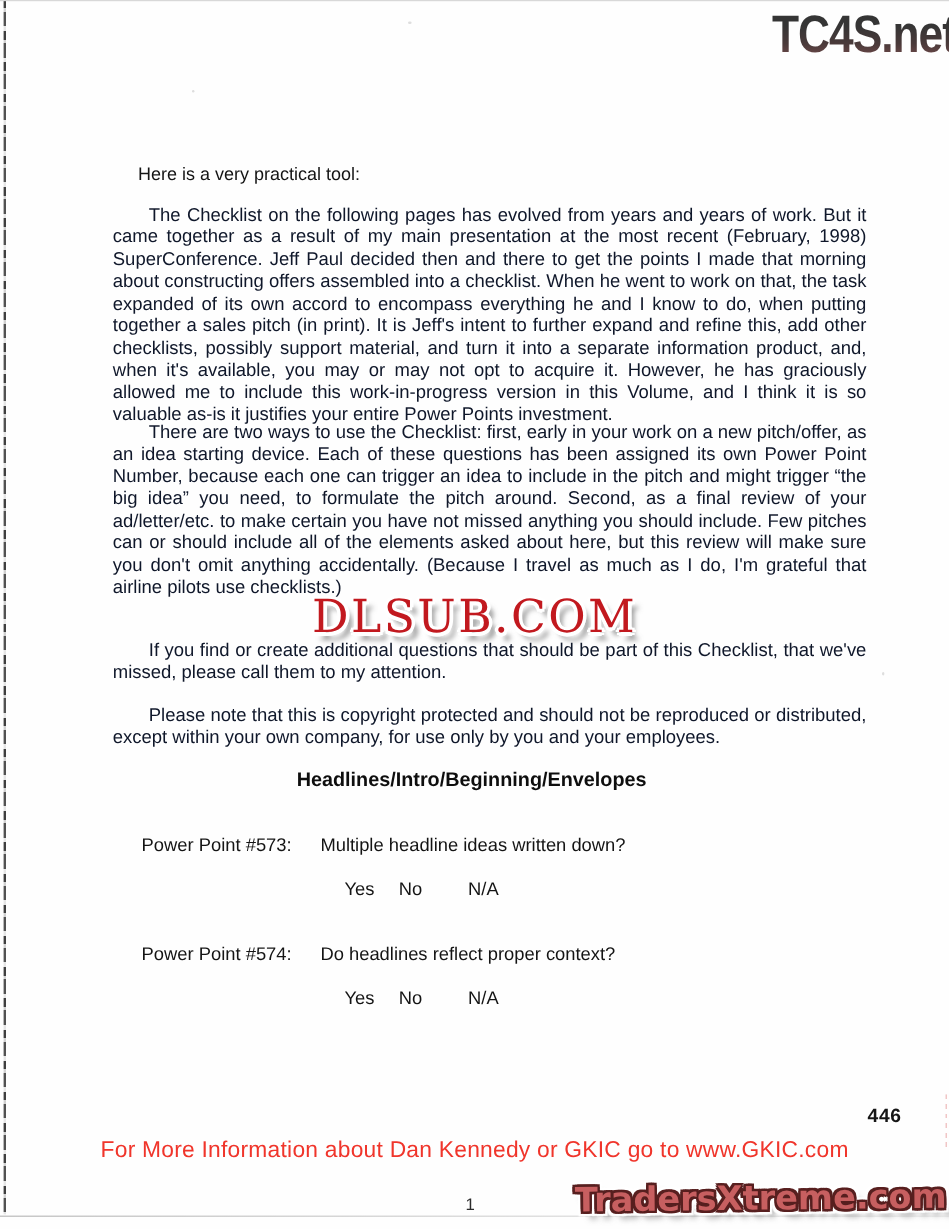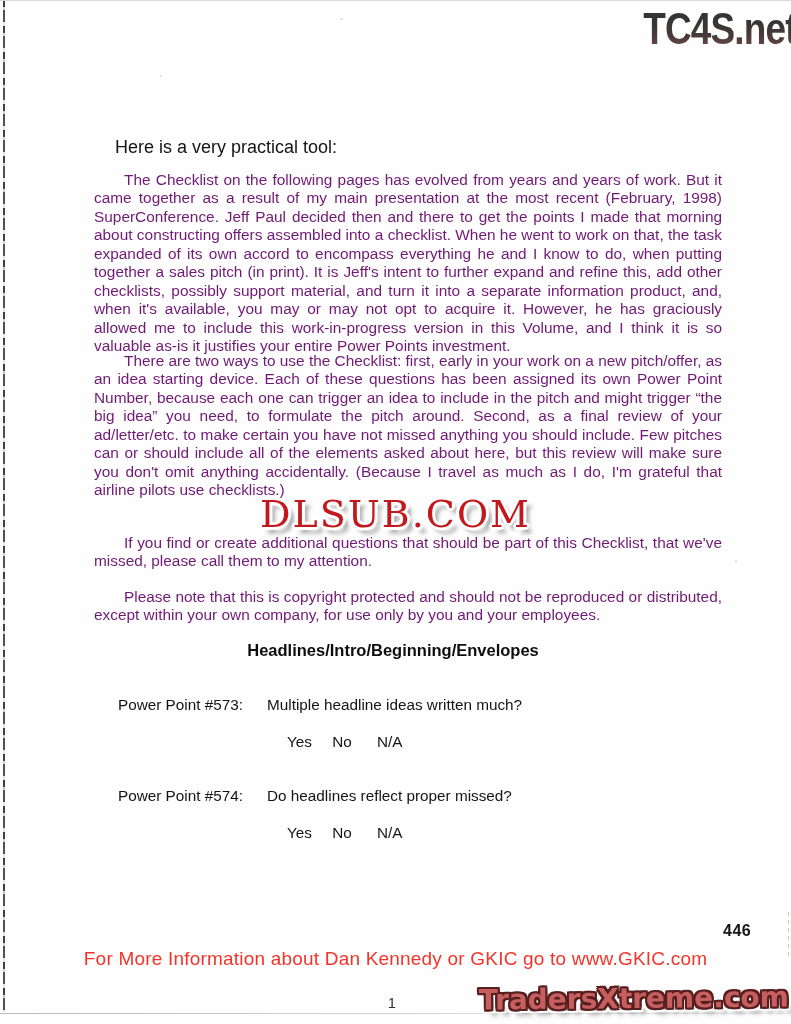--- a/index.html
+++ b/index.html
@@ -58,41 +58,41 @@
     position:absolute;top:948px;left:0;width:100%;
     box-sizing:border-box;text-align:center;
     color:#f0352b;font-size:19px;letter-spacing:.2px;white-space:nowrap;
   }
   
   .doc-title{
     position:absolute;top:80px;left:0;right:30px;text-align:center;
     font-weight:bold;font-size:18px;letter-spacing:.4px;word-spacing:2px;
     color:#0e0e0e;white-space:nowrap;
   }
-  .intro{position:absolute;top:137px;left:115px;font-size:18px;}
+  .intro{position:absolute;top:137px;left:115px;font-size:15px;}
   .para{
     position:absolute;left:94px;width:628px;
     font-size:15.4px;line-height:18.45px;
-    text-align:justify;text-indent:30px;color:#701a75;
+    text-align:justify;text-indent:30px;color:#0f172a;
   }
   .p1{top:171px;}
   .p2{top:352px;}
   .p3{top:534px;}
   .p4{top:588px;}
   .section-heading{
     position:absolute;top:641px;left:0;right:5px;text-align:center;
     font-weight:bold;font-size:16.5px;color:#0e0e0e;white-space:nowrap;
   }
   .pp-row{position:absolute;left:0;width:100%;font-size:15.3px;}
   .pp-row .num{position:absolute;left:118px;font-weight:normal;white-space:nowrap;}
   .pp-row .q{position:absolute;left:267px;white-space:nowrap;}
   .opt-row{position:absolute;left:287px;font-size:15.3px;white-space:nowrap;}
   .opt-row .opt{display:inline-block;}
   .opt-row .opt.yes{margin-right:16px;}
-  .opt-row .opt.no{margin-right:21px;}
+  .opt-row .opt.no{margin-right:34px;}
   .row-573{top:696px;} .opts-573{top:733px;}
   .row-574{top:787px;} .opts-574{top:824px;}
   .book-page{position:absolute;top:922px;left:683px;font-size:16px;font-weight:bold;letter-spacing:.5px;color:#161616;margin-left:40px;}
   .scan-page{position:absolute;top:995px;left:388px;font-size:14px;color:#2c2c2c;}
   .red-dash{position:absolute;top:912px;right:2px;width:1px;height:46px;
     background:repeating-linear-gradient(to bottom,#e9a7a7 0 4px,transparent 4px 8px);opacity:.8;}
 </style>
 </head>
 <body>
 
@@ -114,31 +114,31 @@
 
   <div class="para p1">The Checklist on the following pages has evolved from years and years of work. But it came together as a result of my main presentation at the most recent (February, 1998) SuperConference. Jeff Paul decided then and there to get the points I made that morning about constructing offers assembled into a checklist. When he went to work on that, the task expanded of its own accord to encompass everything he and I know to do, when putting together a sales pitch (in print).  It is Jeff's intent to further expand and refine this, add other checklists, possibly support material, and turn it into a separate information product, and, when it's available, you may or may not opt to acquire it. However, he has graciously allowed me to include this work-in-progress version in this Volume, and I think it is so valuable as-is it justifies your entire Power Points investment.</div>
   <div class="para p2">There are two ways to use the Checklist: first, early in your work on a new pitch/offer, as an idea starting device. Each of these questions has been assigned its own Power Point Number, because each one can trigger an idea to include in the pitch and might trigger “the big idea” you need, to formulate the pitch around.  Second, as a final review of your ad/letter/etc. to make certain you have not missed anything you should include. Few pitches can or should include all of the elements asked about here, but this review will make sure you don't omit anything accidentally. (Because I travel as much as I do, I'm grateful that airline pilots use checklists.)</div>
   <div class="para p4">Please note that this is copyright protected and should not be reproduced or distributed, except within your own company, for use only by you and your employees.</div>
   <div class="para p3">If you find or create additional questions that should be part of this Checklist, that we've missed, please call them to my attention.</div>
 
   <div class="section-heading">Headlines/Intro/Beginning/Envelopes</div>
 
   <div class="pp-row row-573">
     <span class="num">Power Point #573:</span>
-    <span class="q">Multiple headline ideas written much?</span>
+    <span class="q">Multiple headline ideas written down?</span>
   </div>
   <div class="opt-row opts-573">
     <span class="opt yes">Yes</span>
     <span class="opt no">No</span>
     <span class="opt na">N/A</span>
   </div>
 
   <div class="pp-row row-574">
     <span class="num">Power Point #574:</span>
-    <span class="q">Do headlines reflect proper missed?</span>
+    <span class="q">Do headlines reflect proper context?</span>
   </div>
   <div class="opt-row opts-574">
     <span class="opt yes">Yes</span>
     <span class="opt no">No</span>
     <span class="opt na">N/A</span>
   </div>
 
   <div class="book-page">446</div>
   <div class="promo">For More Information about Dan Kennedy or GKIC go to www.GKIC.com</div>
   <div class="scan-page">1</div>

